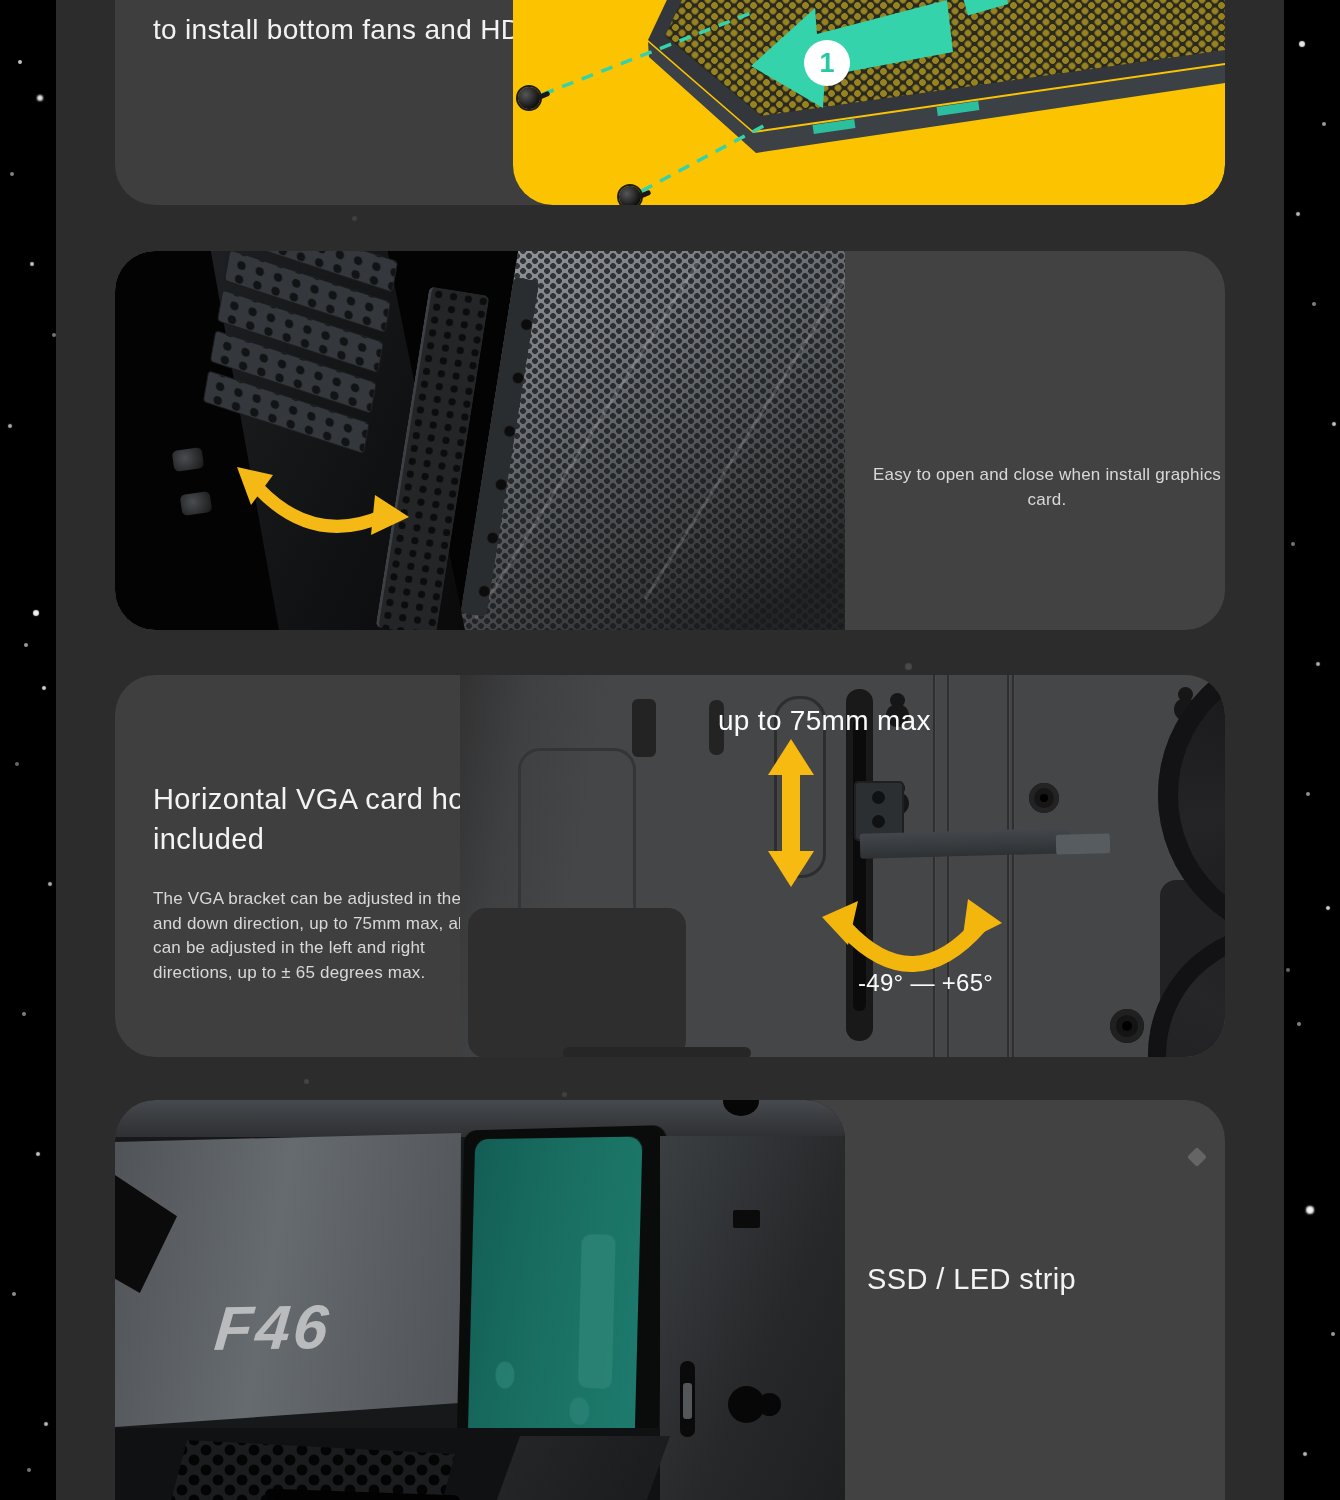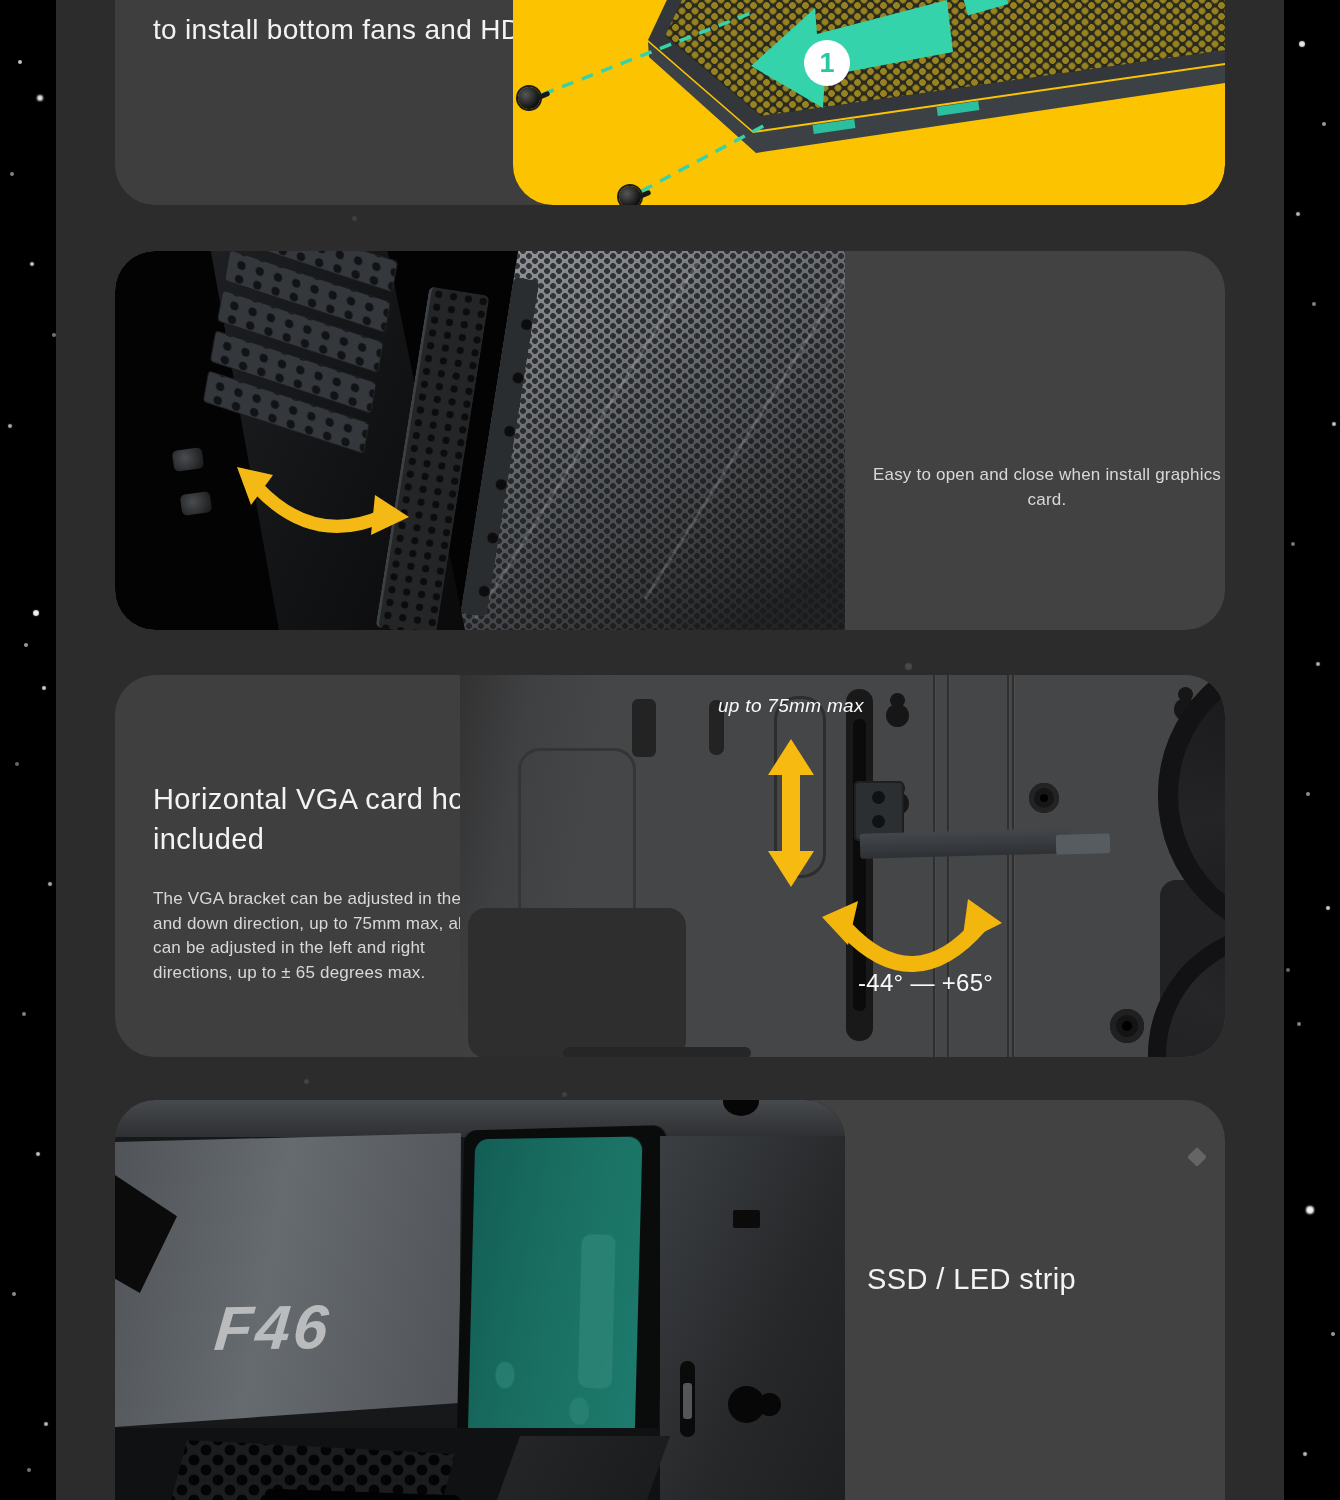--- a/index.html
+++ b/index.html
@@ -129,21 +129,21 @@
   .hinge{left:394px;top:106px;width:50px;height:60px;background:#2c2f32;border-radius:5px;box-shadow:inset 0 0 0 2px #1d1f21;}
   .hinge::before,.hinge::after{content:"";position:absolute;left:18px;width:13px;height:13px;border-radius:50%;background:#101112;}
   .hinge::before{top:10px;}.hinge::after{top:34px;}
   .arm{left:400px;top:156px;width:210px;height:25px;border-radius:3px;transform:rotate(-1.5deg);
     background:linear-gradient(180deg,#43474b,#2e3134);}
   .arm-tip{left:596px;top:159px;width:54px;height:20px;background:#575c60;border-radius:3px;transform:rotate(-1.5deg);}
   .varrow{left:308px;top:64px;width:46px;height:148px;}
   .varrow .tri-up{position:absolute;left:0;top:0;width:0;height:0;border-left:23px solid transparent;border-right:23px solid transparent;border-bottom:36px solid #f6ba10;}
   .varrow .shaft{position:absolute;left:14px;top:34px;width:18px;height:80px;background:#f6ba10;}
   .varrow .tri-dn{position:absolute;left:0;top:112px;width:0;height:0;border-left:23px solid transparent;border-right:23px solid transparent;border-top:36px solid #f6ba10;}
-  .lbl75{position:absolute;left:258px;top:20px;font-size:19px;color:#fafafa;white-space:nowrap;letter-spacing:.3px;font-style:italic;}
+  .lbl75{position:absolute;left:258px;top:30px;font-size:28px;color:#fafafa;white-space:nowrap;letter-spacing:.3px;}
   .lbl65{position:absolute;left:398px;top:294px;font-size:24px;color:#fafafa;white-space:nowrap;letter-spacing:.3px;}
 
   
   .img4{position:absolute;left:0;top:0;width:730px;height:100%;background:#17181a;border-radius:40px 40px 0 0;overflow:hidden;}
   .topbar4{left:0;top:0;width:730px;height:37px;background:linear-gradient(180deg,#46494d,#2e3033);}
   .topscrew4{left:608px;top:-14px;width:36px;height:30px;border-radius:50%;background:#060607;}
   .f46panel{left:0;top:30px;width:346px;height:300px;
     clip-path:polygon(0 4%,100% 1%,99.5% 91%,0 99%);
     background:linear-gradient(100deg,#505458 0%,#666b6f 45%,#585c60 80%,#505458);}
   .f46vent{position:absolute;left:0;top:45px;width:62px;height:118px;background:#0b0b0c;
@@ -271,21 +271,21 @@
         <div class="shaft"></div>
         <div class="tri-dn"></div>
     </div>
     <svg class="abs" style="left:360px;top:212px;" width="185" height="115">
       <path d="M 26 42 Q 94 114 160 38" fill="none" stroke="#f2b60d" stroke-width="16"></path>
       <polygon points="2,30 38,14 28,58" fill="#f2b60d"></polygon>
       <polygon points="148,12 182,36 142,56" fill="#f2b60d"></polygon>
     </svg>
 
     <div class="lbl75">up to 75mm max</div>
-    <div class="lbl65">-44° — +65°</div>
+    <div class="lbl65">-49° — +65°</div>
   </div>
 </section>
 
 <section class="card" id="card4">
   <div class="img4">
     <div class="abs topbar4"></div>
     <div class="abs topscrew4"></div>
     <div class="abs f46panel">
       <div class="f46vent"></div>
       <div class="f46logo">F46</div>

